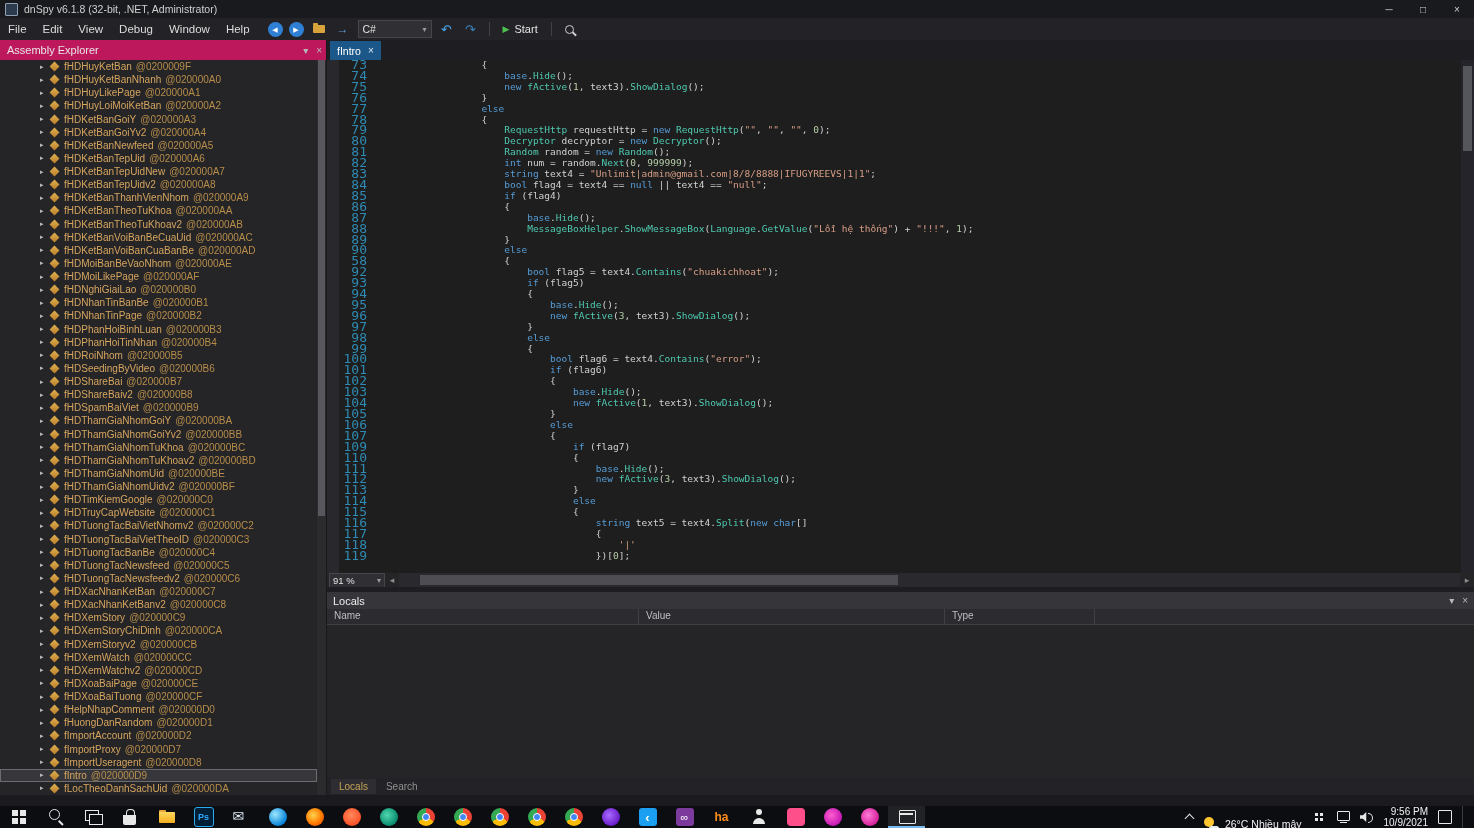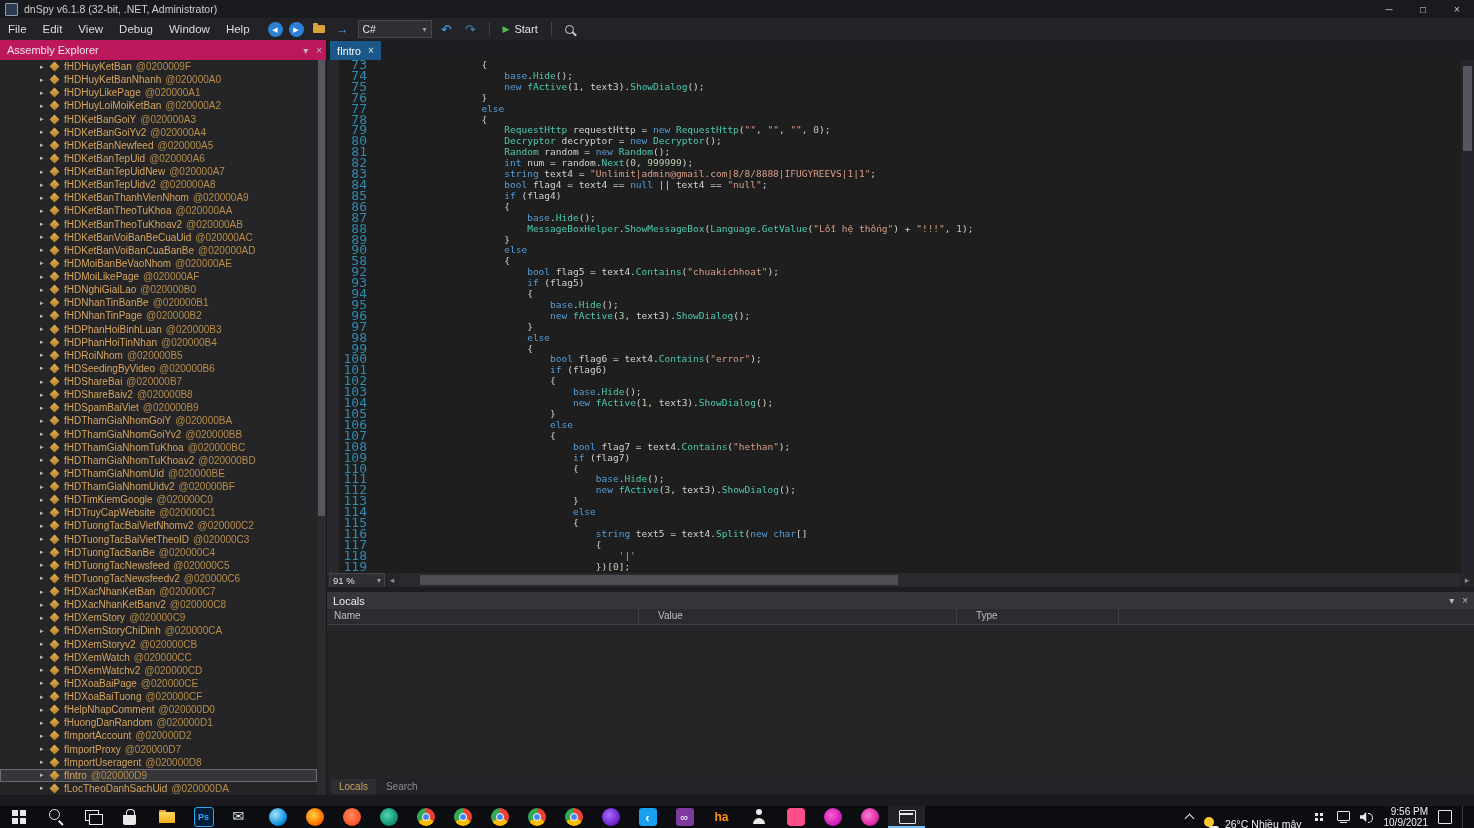--- a/index.html
+++ b/index.html
@@ -70,21 +70,21 @@
   .zoomrow{position:absolute;top:533px;left:0;right:0;height:14px;display:flex;align-items:center;background:#252528;}
   .zoom-combo{display:inline-flex;align-items:center;justify-content:space-between;width:48px;height:13px;background:#2f2f34;border:1px solid #45454c;font-size:9.5px;color:#e4e4e4;padding:0 3px;margin-left:2px;}
   .hs-arrow{color:#8a8a90;font-size:9px;width:14px;text-align:center;}
   .hsb{flex:1;height:100%;background:#2a2a2e;position:relative;}
   .hthumb{position:absolute;top:2px;bottom:2px;left:2%;width:45%;background:#4d4d53;}
   .gap{position:absolute;top:547px;left:0;right:0;height:5px;background:#1e1e22;}
 
   
   .locals{position:absolute;top:552px;left:0;right:0;bottom:0;background:#252528;display:flex;flex-direction:column;}
   .locals-header{height:17px;background:#35353a;display:flex;align-items:center;padding:0 6px;font-size:11px;color:#ededed;}
-  .locals-cols{height:15px;display:flex;border-bottom:1px solid #3f3f46;background:#2b2b30;gap:12px;}
+  .locals-cols{height:15px;display:flex;border-bottom:1px solid #3f3f46;background:#2b2b30;}
   .lcol{font-size:10px;color:#bfbfbf;padding:1px 0 0 7px;border-right:1px solid #3f3f46;box-sizing:border-box;}
   .lcol:nth-child(1){width:312px;}.lcol:nth-child(2){width:306px;}.lcol:nth-child(3){width:150px;}
   .locals-body{flex:1;background:#252528;}
   .bottom-tabs{height:17px;display:flex;align-items:center;background:#232327;padding-left:4px;gap:2px;}
   .btab{font-size:10px;color:#909090;padding:2px 8px;}
   .btab.active{color:#c8a558;background:#2d2d32;}
 
   
   .taskbar{position:absolute;bottom:0;left:0;right:0;height:22px;background:#0b0d11;display:flex;align-items:center;}
   .tb-icons{display:flex;height:100%;}
@@ -585,21 +585,20 @@
             <div class="code-line"><span class="ln">98</span><span class="src"><span class="tk-p">                            </span><span class="tk-k">else</span></span></div>
             <div class="code-line"><span class="ln">99</span><span class="src"><span class="tk-p">                            </span><span class="tk-p">{</span></span></div>
             <div class="code-line"><span class="ln">100</span><span class="src"><span class="tk-p">                                </span><span class="tk-k">bool</span><span class="tk-p"> flag6 = text4.</span><span class="tk-m">Contains</span><span class="tk-p">(</span><span class="tk-s">"error"</span><span class="tk-p">);</span></span></div>
             <div class="code-line"><span class="ln">101</span><span class="src"><span class="tk-p">                                </span><span class="tk-k">if</span><span class="tk-p"> (flag6)</span></span></div>
             <div class="code-line"><span class="ln">102</span><span class="src"><span class="tk-p">                                </span><span class="tk-p">{</span></span></div>
             <div class="code-line"><span class="ln">103</span><span class="src"><span class="tk-p">                                    </span><span class="tk-k">base</span><span class="tk-p">.</span><span class="tk-m">Hide</span><span class="tk-p">();</span></span></div>
             <div class="code-line"><span class="ln">104</span><span class="src"><span class="tk-p">                                    </span><span class="tk-k">new</span><span class="tk-p"> </span><span class="tk-t">fActive</span><span class="tk-p">(</span><span class="tk-n">1</span><span class="tk-p">, text3).</span><span class="tk-m">ShowDialog</span><span class="tk-p">();</span></span></div>
             <div class="code-line"><span class="ln">105</span><span class="src"><span class="tk-p">                                </span><span class="tk-p">}</span></span></div>
             <div class="code-line"><span class="ln">106</span><span class="src"><span class="tk-p">                                </span><span class="tk-k">else</span></span></div>
             <div class="code-line"><span class="ln">107</span><span class="src"><span class="tk-p">                                </span><span class="tk-p">{</span></span></div>
-            <div class="code-line"><span class="ln">108</span><span class="src"><span class="tk-p">                                    </span><span class="tk-k">bool</span><span class="tk-p"> flag7 = text4.</span><span class="tk-m">Contains</span><span class="tk-p">(</span><span class="tk-s">"hethan"</span><span class="tk-p">);</span></span></div>
             <div class="code-line"><span class="ln">109</span><span class="src"><span class="tk-p">                                    </span><span class="tk-k">if</span><span class="tk-p"> (flag7)</span></span></div>
             <div class="code-line"><span class="ln">110</span><span class="src"><span class="tk-p">                                    </span><span class="tk-p">{</span></span></div>
             <div class="code-line"><span class="ln">111</span><span class="src"><span class="tk-p">                                        </span><span class="tk-k">base</span><span class="tk-p">.</span><span class="tk-m">Hide</span><span class="tk-p">();</span></span></div>
             <div class="code-line"><span class="ln">112</span><span class="src"><span class="tk-p">                                        </span><span class="tk-k">new</span><span class="tk-p"> </span><span class="tk-t">fActive</span><span class="tk-p">(</span><span class="tk-n">3</span><span class="tk-p">, text3).</span><span class="tk-m">ShowDialog</span><span class="tk-p">();</span></span></div>
             <div class="code-line"><span class="ln">113</span><span class="src"><span class="tk-p">                                    </span><span class="tk-p">}</span></span></div>
             <div class="code-line"><span class="ln">114</span><span class="src"><span class="tk-p">                                    </span><span class="tk-k">else</span></span></div>
             <div class="code-line"><span class="ln">115</span><span class="src"><span class="tk-p">                                    </span><span class="tk-p">{</span></span></div>
             <div class="code-line"><span class="ln">116</span><span class="src"><span class="tk-p">                                        </span><span class="tk-k">string</span><span class="tk-p"> text5 = text4.</span><span class="tk-m">Split</span><span class="tk-p">(</span><span class="tk-k">new</span><span class="tk-p"> </span><span class="tk-k">char</span><span class="tk-p">[]</span></span></div>
             <div class="code-line"><span class="ln">117</span><span class="src"><span class="tk-p">                                        </span><span class="tk-p">{</span></span></div>
             <div class="code-line"><span class="ln">118</span><span class="src"><span class="tk-p">                                            </span><span class="tk-s">'|'</span></span></div>

